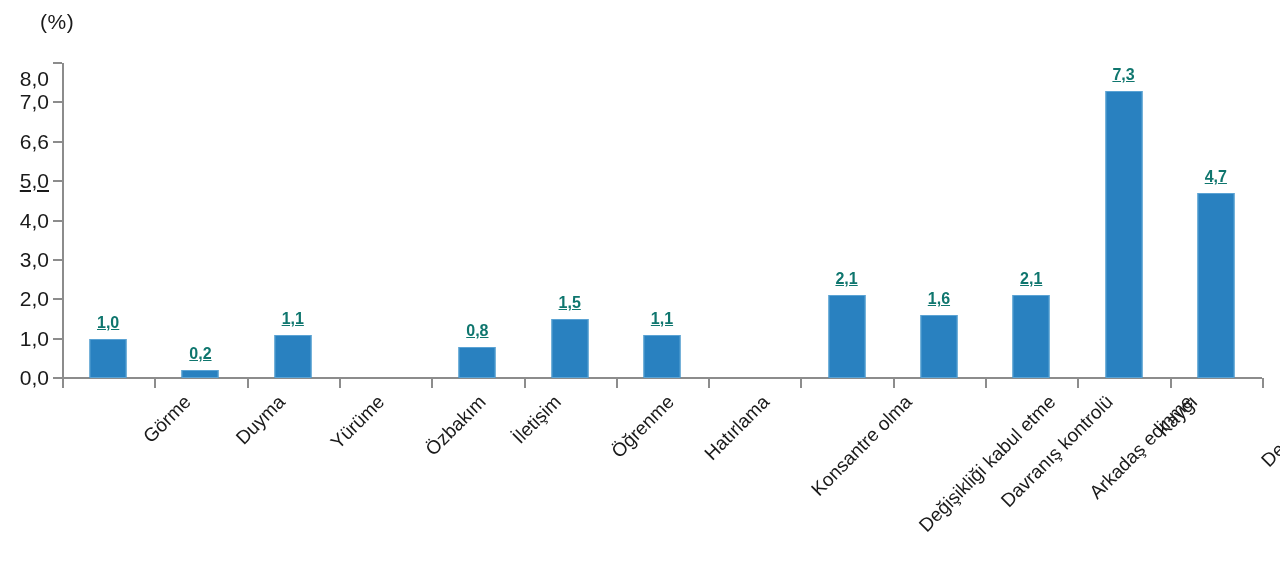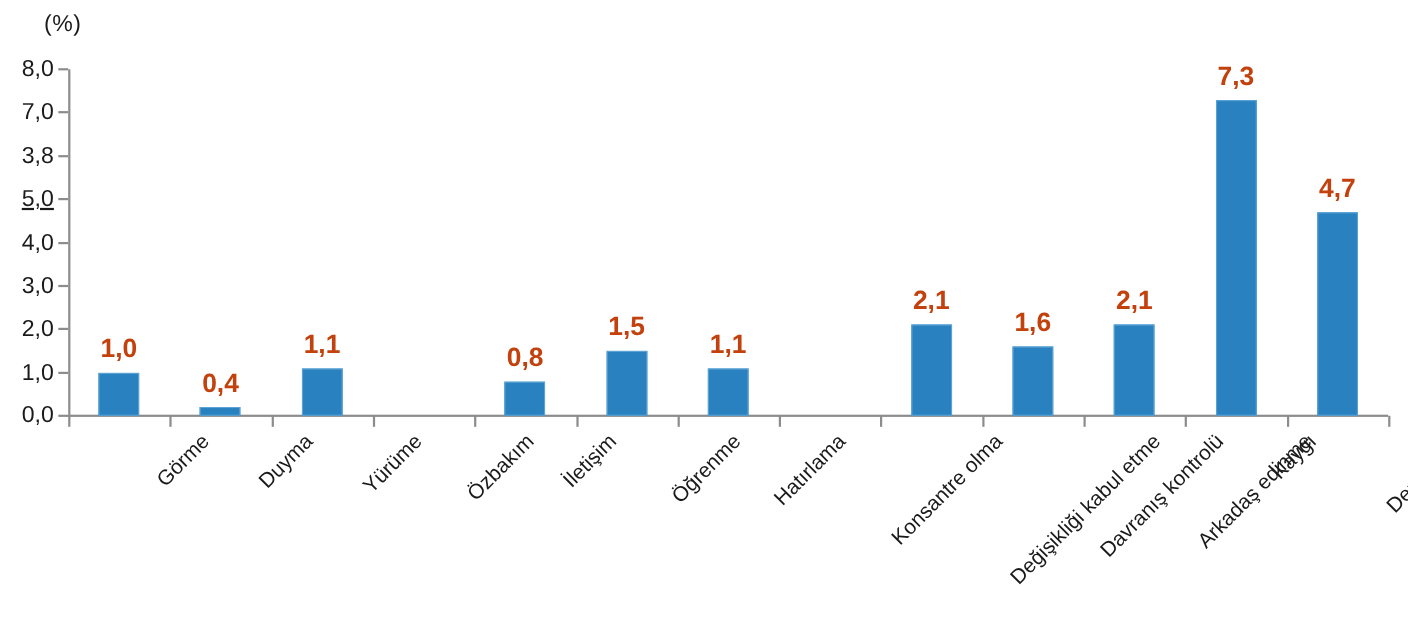--- a/index.html
+++ b/index.html
@@ -105,24 +105,25 @@
     transform: translateX(-50%);
     width: 37px;
     background: #2981c0;
     border: 1px solid #5ba3d4;
     box-sizing: border-box;
   }
   .bar-value {
     position: absolute;
     left: 50%;
     transform: translateX(-50%);
-    font-size: 24px;
+    font-size: 16px;
     font-weight: bold;
-    color: #c2410c;
+    color: #0f766e;
     white-space: nowrap;
+    text-decoration: underline;
   }
 
   
   .xlabel {
     position: absolute;
     top: 391px;
     font-size: 19px;
     font-weight: 400;
     color: #1a1a1a;
     white-space: nowrap;
@@ -140,25 +141,25 @@
 
 <div id="chart-root">
 
   <div class="unit-label">(%)</div>
 
   <div class="axis-y-line"></div>
   <div class="axis-x-line"></div>
 
   <div class="plot">
     <div id="yticks">
-        <div class="ytick" style="top: 0px;">8,0</div>
+        <div class="ytick" style="top: 16px;">8,0</div>
         <div class="ytick-mark" style="top: 0px;"></div>
         <div class="ytick" style="top: 39.375px; text-align: right;">7,0</div>
         <div class="ytick-mark" style="top: 39.375px;"></div>
-        <div class="ytick" style="top: 78.75px;">3,8</div>
+        <div class="ytick" style="top: 78.75px;">6,6</div>
         <div class="ytick-mark" style="top: 78.75px;"></div>
         <div class="ytick" style="top: 118.125px; text-decoration: underline;">5,0</div>
         <div class="ytick-mark" style="top: 118.125px;"></div>
         <div class="ytick" style="top: 157.5px;">4,0</div>
         <div class="ytick-mark" style="top: 157.5px;"></div>
         <div class="ytick" style="top: 196.875px;">3,0</div>
         <div class="ytick-mark" style="top: 196.875px;"></div>
         <div class="ytick" style="top: 236.25px;">2,0</div>
         <div class="ytick-mark" style="top: 236.25px;"></div>
         <div class="ytick" style="top: 275.625px;">1,0</div>
@@ -182,21 +183,21 @@
         <div class="xtick-mark" style="left: 1107.69px;"></div>
         <div class="xtick-mark" style="left: 1200px;"></div>
       </div>
     <div class="bars" id="bars">
         <div class="bar-slot" style="left: 0px; width: 92.3077px;">
           <div class="bar" style="height: 39.375px; background: rgb(41, 129, 192); border-color: rgb(91, 163, 212);"></div>
           <div class="bar-value" style="bottom: 46.375px;">1,0</div>
         </div>
         <div class="bar-slot" style="left: 92.3077px; width: 92.3077px;">
           <div class="bar" style="height: 7.875px; background: rgb(41, 129, 192); border-color: rgb(91, 163, 212);"></div>
-          <div class="bar-value" style="bottom: 14.875px;">0,4</div>
+          <div class="bar-value" style="bottom: 14.875px;">0,2</div>
         </div>
         <div class="bar-slot" style="left: 184.615px; width: 92.3077px;">
           <div class="bar" style="height: 43.3125px; background: rgb(41, 129, 192); border-color: rgb(91, 163, 212);"></div>
           <div class="bar-value" style="bottom: 50.3125px;">1,1</div>
         </div>
         <div class="bar-slot" style="left: 369.231px; width: 92.3077px;">
           <div class="bar" style="height: 31.5px; background: rgb(41, 129, 192); border-color: rgb(91, 163, 212);"></div>
           <div class="bar-value" style="bottom: 38.5px;">0,8</div>
         </div>
         <div class="bar-slot" style="left: 461.538px; width: 92.3077px;">

